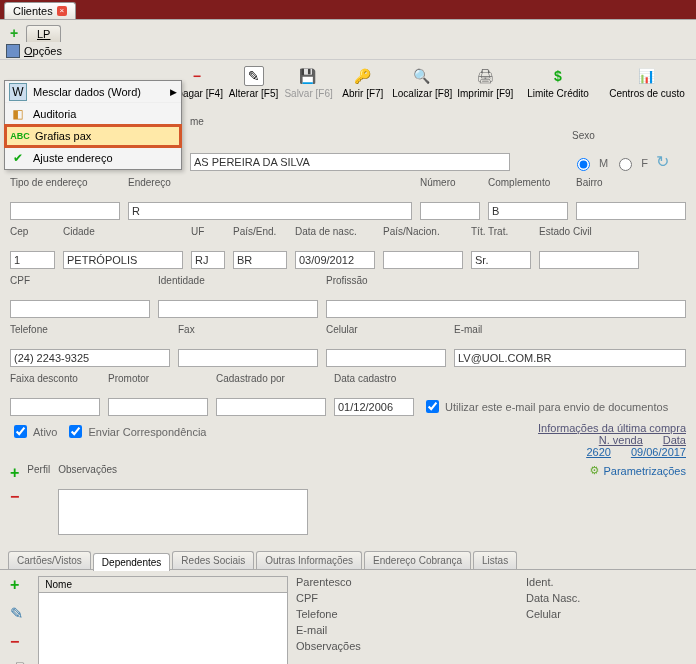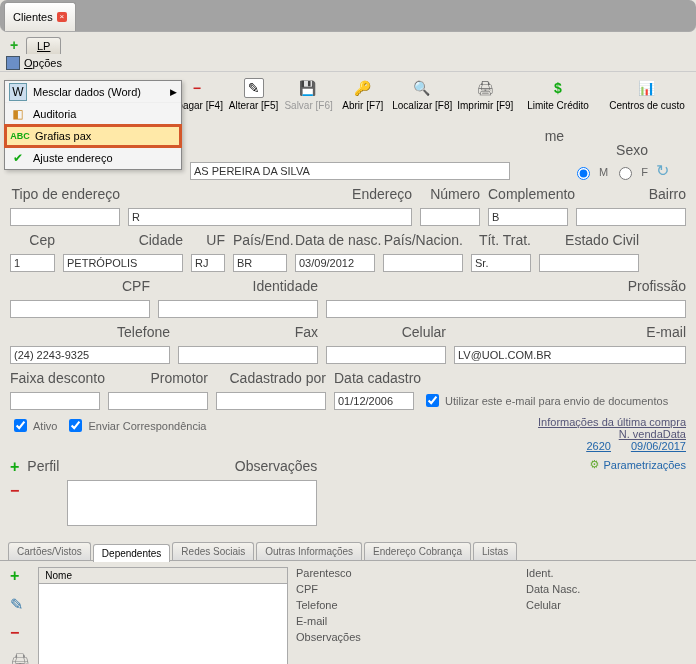--- a/index.html
+++ b/index.html
@@ -1,19 +1,19 @@
 <!DOCTYPE html>
 <html><head>
 <meta charset="utf-8">
 <style>
   * { box-sizing: border-box; font-family: Tahoma, Arial, sans-serif; font-size: 11px; }
   body { margin: 0; padding: 0; background: #e8e6e0; width: 696px; height: 664px; overflow: hidden; position: relative; }
   
   
-  .top-tabs { background: #a3a3a3; padding: 2px 4px 0 4px; border-bottom: 1px solid #aaa; height: 32px; display: flex; border-radius: 7px; }
+  .top-tabs { background: #7f1d1d; padding: 2px 4px 0 4px; border-bottom: 1px solid #aaa; height: 20px; display: flex; }
   .top-tab { background: linear-gradient(#fff,#e8e6e0); border: 1px solid #999; border-bottom: none; padding: 2px 8px; border-radius: 3px 3px 0 0; display: flex; align-items: center; gap: 4px; }
   .close-x { width: 10px; height: 10px; background: #e74c3c; border-radius: 2px; color: #fff; font-size: 8px; line-height: 10px; text-align: center; }
   
   
   .sub-tabs { background: #e8e6e0; padding: 4px 6px 0 6px; display: flex; align-items: center; gap: 4px; height: 22px; }
   .plus-btn { color: #2a2; font-size: 14px; font-weight: bold; width: 16px; text-align: center; }
   .sub-tab { background: linear-gradient(#f4f2ec,#ddd9cf); border: 1px solid #999; border-bottom: none; padding: 2px 10px; border-radius: 3px 3px 0 0; text-decoration: underline; }
   
   
   .opts-row { background: #e8e6e0; padding: 2px 6px; display: flex; align-items: center; gap: 4px; height: 18px; border-bottom: 1px solid #ccc; }
@@ -32,21 +32,21 @@
   .menu-item { height: 22px; display: flex; align-items: center; padding: 0 4px; gap: 6px; border-bottom: 1px solid #eee; }
   .menu-item:last-child { border-bottom: none; }
   .menu-item.highlighted { background: #ffe9a8; border: 2px solid #d4572a; box-shadow: 0 0 0 1px #d4572a; }
   .menu-icon { width: 18px; height: 18px; display: flex; align-items: center; justify-content: center; font-size: 12px; }
   .menu-arrow { margin-left: auto; font-size: 9px; }
   
   
   .form-body { padding: 6px 10px; filter: blur(0.6px); color: #666; }
   .form-row { display: flex; gap: 8px; margin-bottom: 6px; align-items: flex-end; }
   .field { display: flex; flex-direction: column; }
-  .field-label { font-size: 14px; color: #555; margin-bottom: 6px; white-space: nowrap; text-align: right; }
+  .field-label { font-size: 10px; color: #555; margin-bottom: 14px; white-space: nowrap; }
   .field-input { background: #fff; border: 1px solid #aaa; height: 18px; padding: 0 3px; font-size: 11px; color: #333; }
   .radio-group { display: flex; gap: 6px; align-items: center; }
   .chk { display: inline-flex; align-items: center; gap: 3px; }
   .info-box { font-size: 10px; color: #557; text-align: left; text-decoration: underline; }
   .info-box .link { color: #26a; text-decoration: underline; }
   
   .perfil-box { background: #fff; border: 1px solid #aaa; height: 46px; width: 200px; padding: 2px; }
   .obs-box { background: #fff; border: 1px solid #aaa; height: 46px; width: 250px; }
   .side-btns { display: flex; flex-direction: column; gap: 6px; justify-content: center; }
   .side-btn { font-size: 16px; font-weight: bold; }
@@ -286,21 +286,21 @@
         <input type="checkbox" checked="" style="">
         <span>Ativo</span>
       </label>
     <label class="chk">
         <input type="checkbox" checked="" style="">
         <span>Enviar Correspondência</span>
       </label>
     <div style="flex:1"></div>
     <div class="info-box">
       <div>Informações da última compra</div>
-      <div style="display:flex;justify-content:flex-end">
+      <div style="display:flex;gap:20px;justify-content:flex-end">
         <span>N. venda</span>
           <span>Data</span>
       </div>
       <div style="display:flex;gap:20px;justify-content:flex-end">
         <span class="link">2620</span>
         <span class="link">09/06/2017</span>
       </div>
     </div>
   </div>
 

